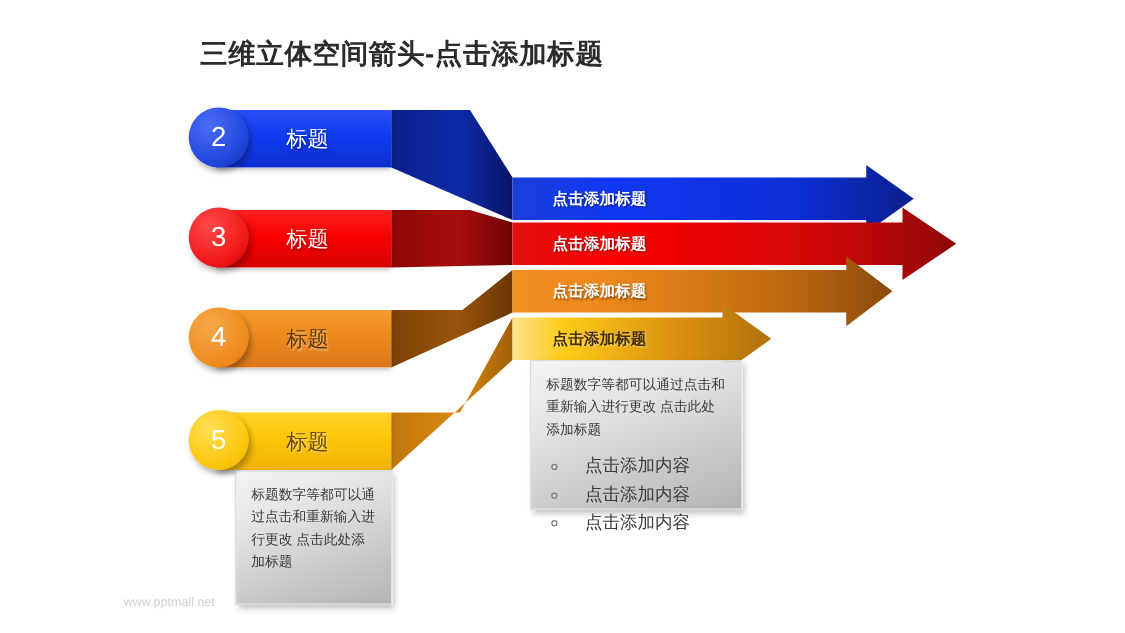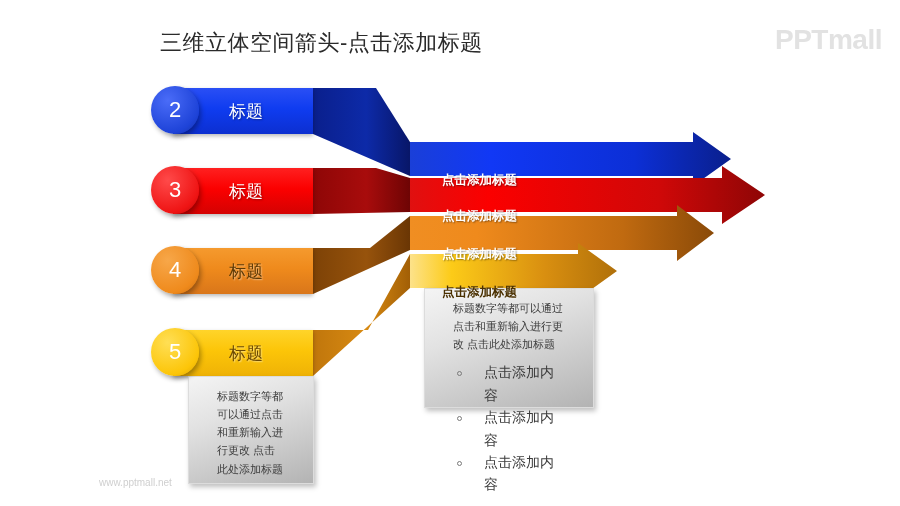--- a/index.html
+++ b/index.html
@@ -13,21 +13,21 @@
     position: relative;
     width: 900px; height: 506px;
     background: #ffffff;
   }
 
   
   .title {
     position: absolute;
     left: 160px; top: 28px;
     font-size: 22px;
-    font-weight: normal;
+    font-weight: bold;
     color: #2b2b2b;
     letter-spacing: 0.5px;
     white-space: nowrap;
   }
 
   
   .logo {
     position: absolute;
     right: 18px; top: 24px;
     font-size: 28px;
@@ -90,42 +90,41 @@
     position: absolute;
     left: 0; top: 0;
     width: 900px; height: 506px;
     pointer-events: none;
   }
 
   
   .arrowwrap {
     position: absolute;
     height: 51px;
-    margin-top: 21px;
   }
   .arrowlabel {
     position: absolute;
     left: 32px; top: 0;
     height: 34px;
     display: flex; align-items: center;
     font-size: 12.5px;
     font-weight: bold;
     color: #ffffff;
     text-shadow: 1px 1px 1.5px rgba(0,0,0,0.4);
     white-space: nowrap;
     z-index: 2;
   }
 
   
   .txtbox {
     position: absolute;
     background: linear-gradient(160deg, #f4f4f4 0%, #e2e2e2 35%, #c9c9c9 70%, #b3b3b3 100%);
     border: 1px solid #dcdcdc;
     box-shadow: 2px 3px 5px rgba(0,0,0,0.25);
-    padding: 10px 28px;
+    padding: 10px 12px;
   }
   .txtbox p {
     font-size: 11px;
     line-height: 1.65;
     color: #3c3c3c;
   }
   .bullets { margin-top: 8px; list-style: none; }
   .bullets li {
     font-size: 14px;
     line-height: 1.6;
@@ -145,21 +144,20 @@
     top: -1px;
   }
 </style>
 </head>
 <body>
 
 <div id="slide">
 
   <div class="title">三维立体空间箭头-点击添加标题</div>
 
-  <div class="logo">PPTmall</div>
 
   <svg id="bands" viewBox="0 0 900 506" xmlns="http://www.w3.org/2000/svg">
     <defs>
       <linearGradient id="gBlue" x1="0" y1="0" x2="1" y2="0">
         <stop offset="0%" stop-color="#0a1f8c"></stop>
         <stop offset="55%" stop-color="#0d2aa8"></stop>
         <stop offset="100%" stop-color="#081668"></stop>
       </linearGradient>
       <linearGradient id="gRed" x1="0" y1="0" x2="1" y2="0">
         <stop offset="0%" stop-color="#8e0606"></stop>

